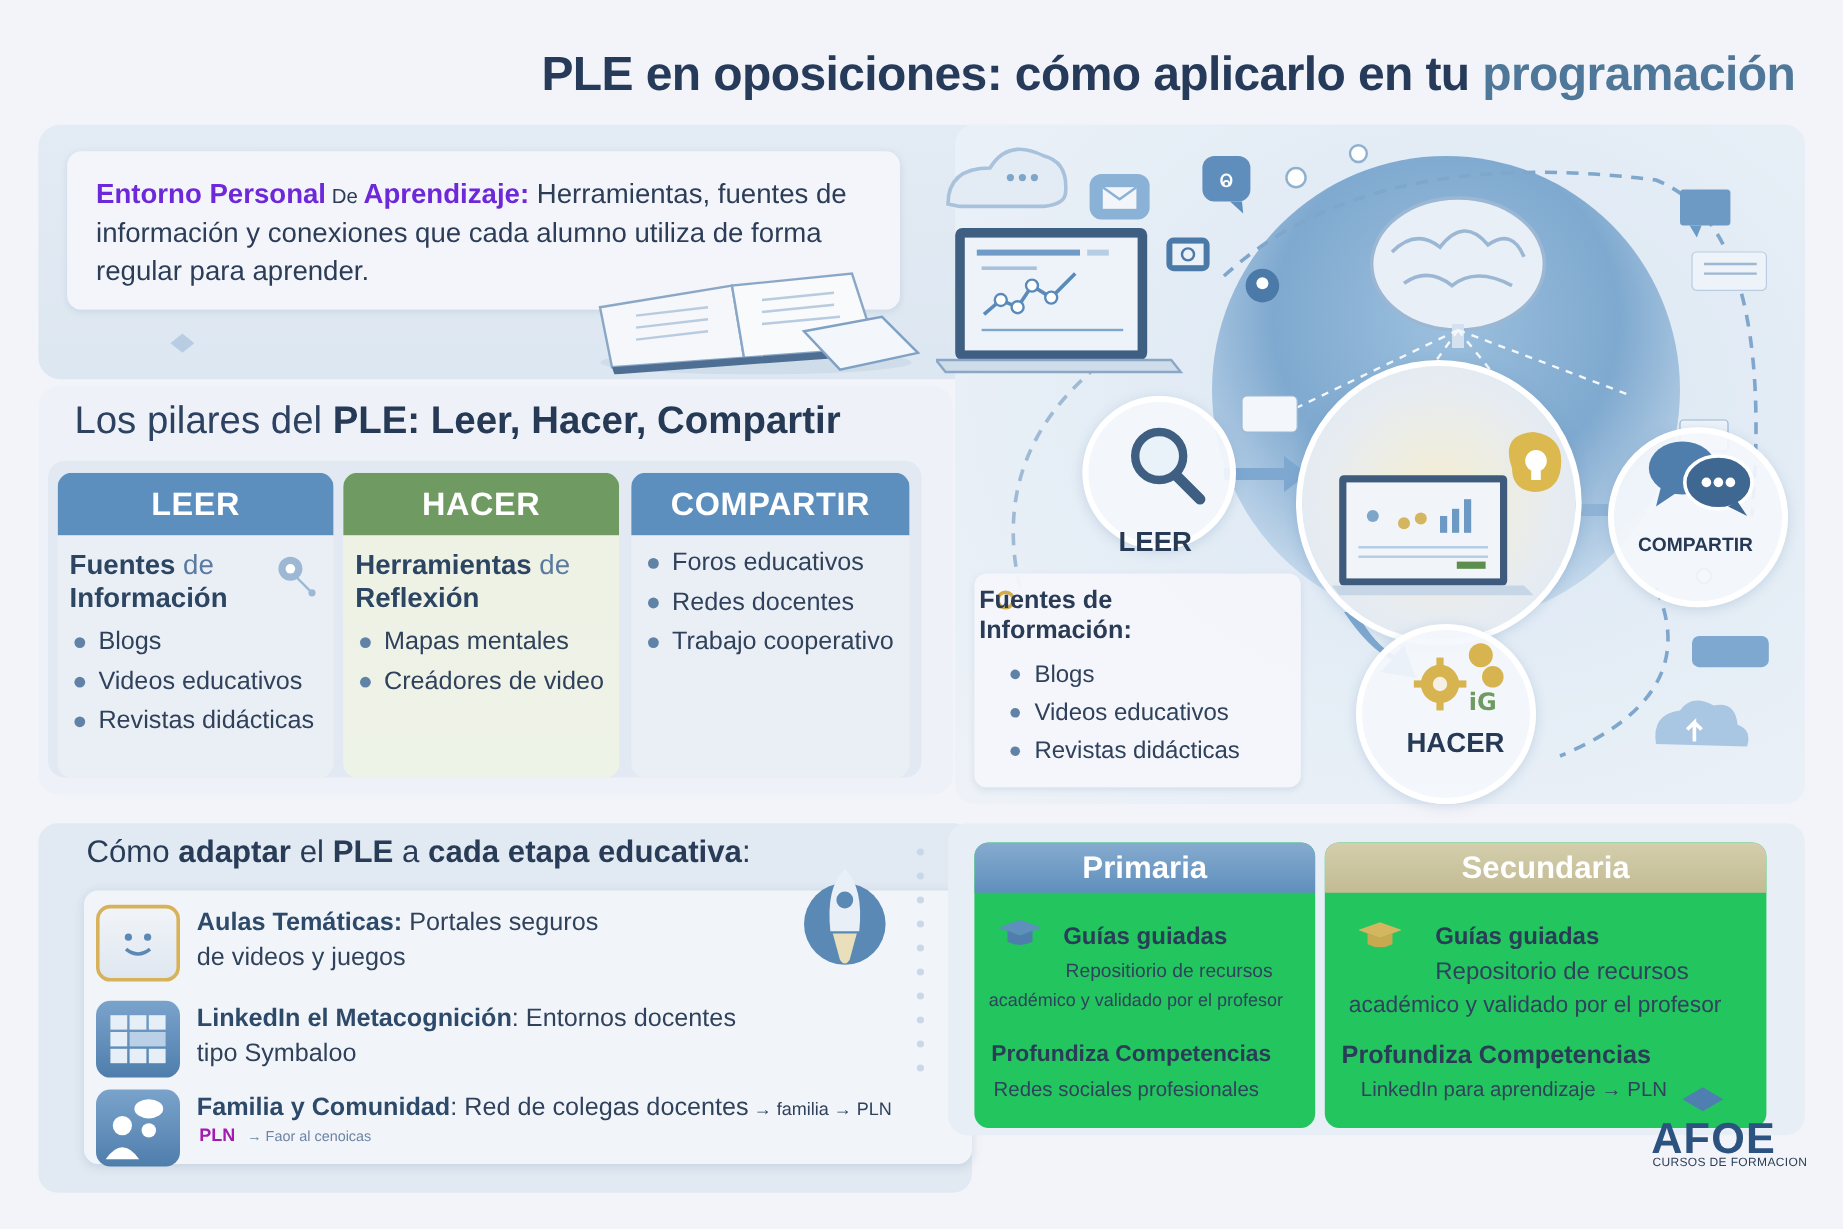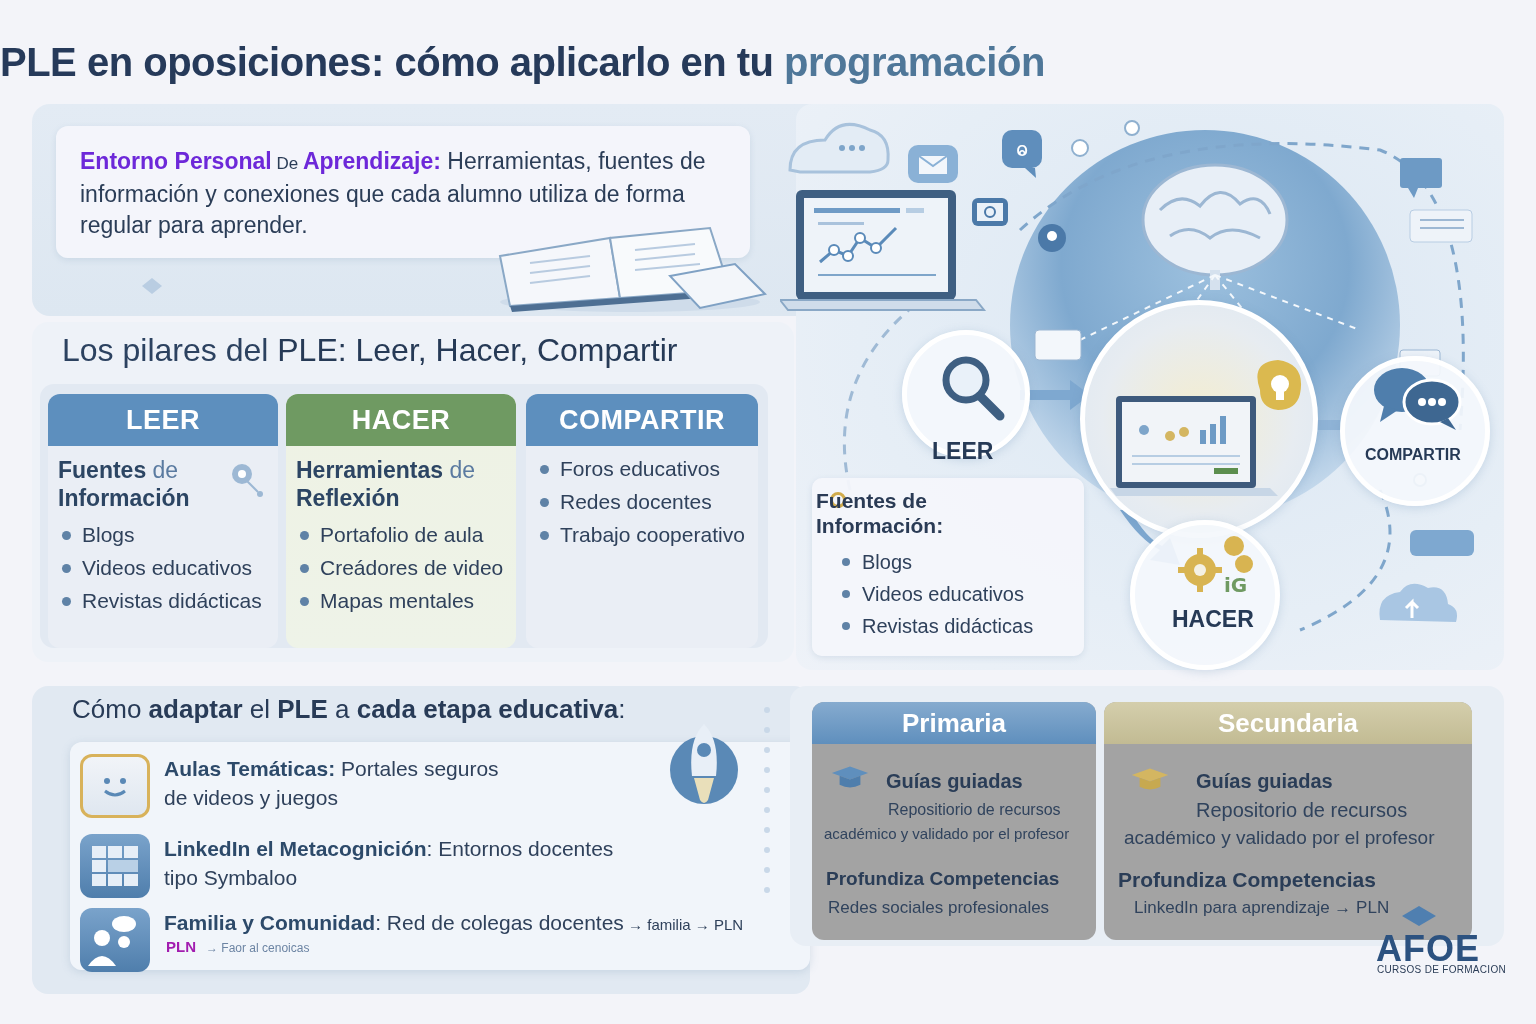--- a/index.html
+++ b/index.html
@@ -1,31 +1,31 @@
 <!DOCTYPE html>
 <html><head>
 <meta charset="utf-8">
 <style>
 *{box-sizing:border-box;margin:0;padding:0}
 body{width:1536px;height:1024px;overflow:hidden;background:#f3f4f9;font-family:"Liberation Sans","DejaVu Sans",sans-serif;color:#243650;position:relative}
 .abs{position:absolute}
-#title{left:0;top:40px;width:1496px;text-align:left;font-size:40px;color:#263a5a;letter-spacing:-0.5px}
+#title{left:0;top:40px;width:1496px;text-align:right;font-size:40px;color:#263a5a;letter-spacing:-0.5px}
 #title b{font-weight:700}
 #title .accent{color:#4f7799}
 
 #hero{left:32px;top:104px;width:1472px;height:212px;border-radius:18px;background:linear-gradient(180deg,#e3ebf4 0%,#dde7f1 100%)}
 #def-box{left:56px;top:126px;width:694px;height:132px;border-radius:12px;background:rgba(244,246,251,0.95);box-shadow:0 2px 6px rgba(120,150,180,.2);padding:20px 24px;font-size:23px;line-height:31px;color:#2b3d57}
 #def-box b{font-weight:700;color:#6d28d9}
 #def-box .small{font-size:17px}
 
 #book{left:490px;top:218px;width:280px;height:94px}
 
 #pilares-panel{left:32px;top:322px;width:762px;height:340px;border-radius:16px;background:#eef2f8}
 #pilares-title{left:62px;top:332px;font-size:32px;color:#2c4260}
-#pilares-title b{font-weight:400;color:#263a56}
+#pilares-title b{font-weight:700;color:#263a56}
 #cards-wrap{left:40px;top:384px;width:728px;height:264px;border-radius:14px;background:#e2e9f2}
 .pcard{top:394px;height:254px;width:230px;border-radius:12px;overflow:hidden;background:#eaeef5}
 .pcard .hdr{height:52px;color:#fff;font-weight:700;font-size:27px;display:flex;align-items:center;justify-content:center;letter-spacing:.5px}
 .pcard .sub{padding:10px 10px 0 10px;font-size:23px;line-height:28px;color:#2c4563;font-weight:700}
 .pcard .sub .lt{font-weight:400;color:#5a7aa0}
 .pcard ul{list-style:none;padding:6px 0 0 12px}
 .pcard li{font-size:21px;line-height:33px;color:#2f415b;position:relative;padding-left:22px}
 .pcard li:before{content:"";position:absolute;left:2px;top:13px;width:9px;height:9px;border-radius:50%;background:#5f82a6}
 #card-leer{left:48px}
 #card-leer .hdr{background:#5d8fbe}
@@ -62,21 +62,21 @@
 .erow .tx b{color:#2d4a6a;font-weight:700}
 #row1{top:754px}
 #row2{top:834px}
 #row3{top:908px}
 #row1 .ic{background:linear-gradient(180deg,#f1f4f8,#dfe7f0);border:3px solid #d8b25a}
 #row3 .small{font-size:15px}
 #pln-line{left:166px;top:938px;font-size:12px;color:#6c84a3}
 #pln-line b{font-size:15px;color:#a21caf}
 
 #nivel-panel{left:790px;top:686px;width:714px;height:260px;border-radius:16px;background:#e8eef5}
-.ncard{top:702px;height:238px;border-radius:12px;overflow:hidden;background:#a3a3a3}
+.ncard{top:702px;height:238px;border-radius:12px;overflow:hidden;background:#22c55e}
 .ncard .hdr{height:42px;color:#fff;font-weight:700;font-size:26px;display:flex;align-items:center;justify-content:center}
 #n-prim{left:812px;width:284px}
 #n-prim .hdr{background:linear-gradient(180deg,#86abcf,#5f8fbd)}
 #n-sec{left:1104px;width:368px}
 #n-sec .hdr{background:linear-gradient(180deg,#d4ceac,#c2bb93)}
 .ncard .guia{font-weight:700;font-size:20px;color:#2a3d57;position:absolute}
 .ncard .desc{font-size:16px;color:#30435d;position:absolute;line-height:24px}
 .ncard .prof{font-weight:700;font-size:19px;color:#2a3d57;position:absolute}
 .ncard .pdesc{font-size:17px;color:#30435d;position:absolute}
 .cap{position:absolute;width:60px;height:26px}
@@ -300,23 +300,22 @@
     <circle cx="16" cy="18" r="10" fill="#9db8d4"></circle>
     <circle cx="16" cy="18" r="4" fill="#fff"></circle>
     <line x1="20" y1="24" x2="32" y2="36" stroke="#9db8d4" stroke-width="2"></line>
     <circle cx="34" cy="38" r="3" fill="#9db8d4"></circle>
   </svg>
 
 <div id="card-hacer" class="abs pcard">
   <div class="hdr">HACER</div>
   <div class="sub"><span>Herramientas</span><span class="lt"> de</span><br><span>Reflexión</span></div>
   <ul>
-    <li>Portafolio de aula</li>
+    <li>Mapas mentales</li>
     <li>Creádores de video</li>
-    <li>Mapas mentales</li>
   </ul>
 </div>
 
 <div id="card-compartir" class="abs pcard">
   <div class="hdr">COMPARTIR</div>
   <ul>
     <li>Foros educativos</li>
     <li>Redes docentes</li>
     <li>Trabajo cooperativo</li>
   </ul>

